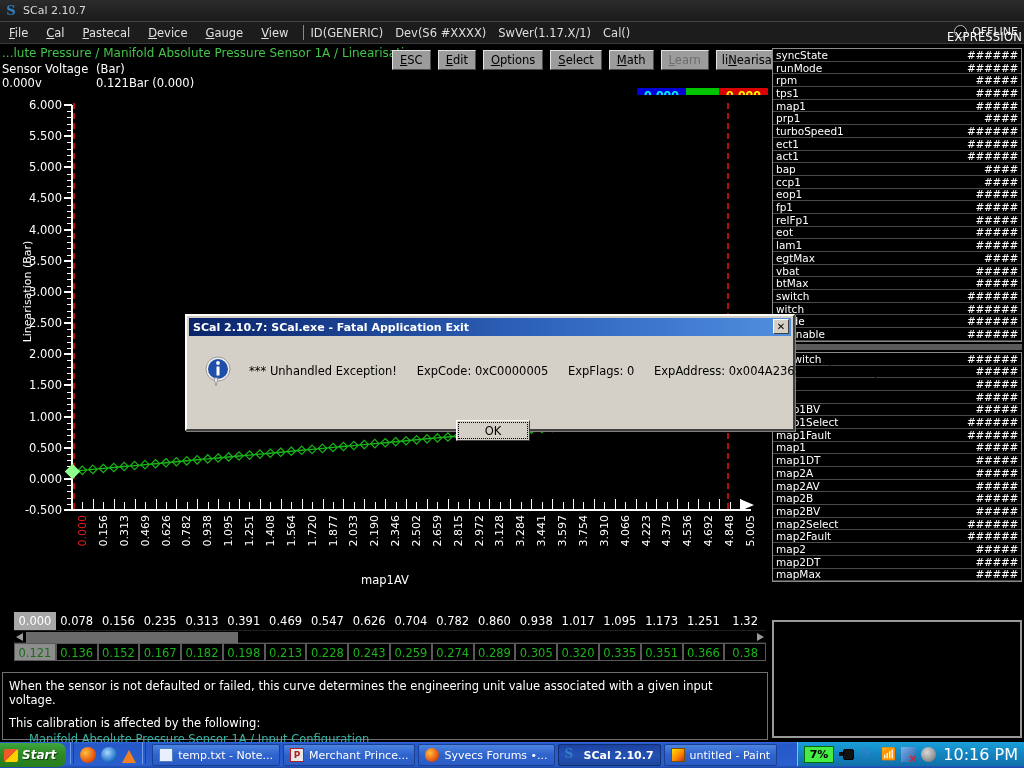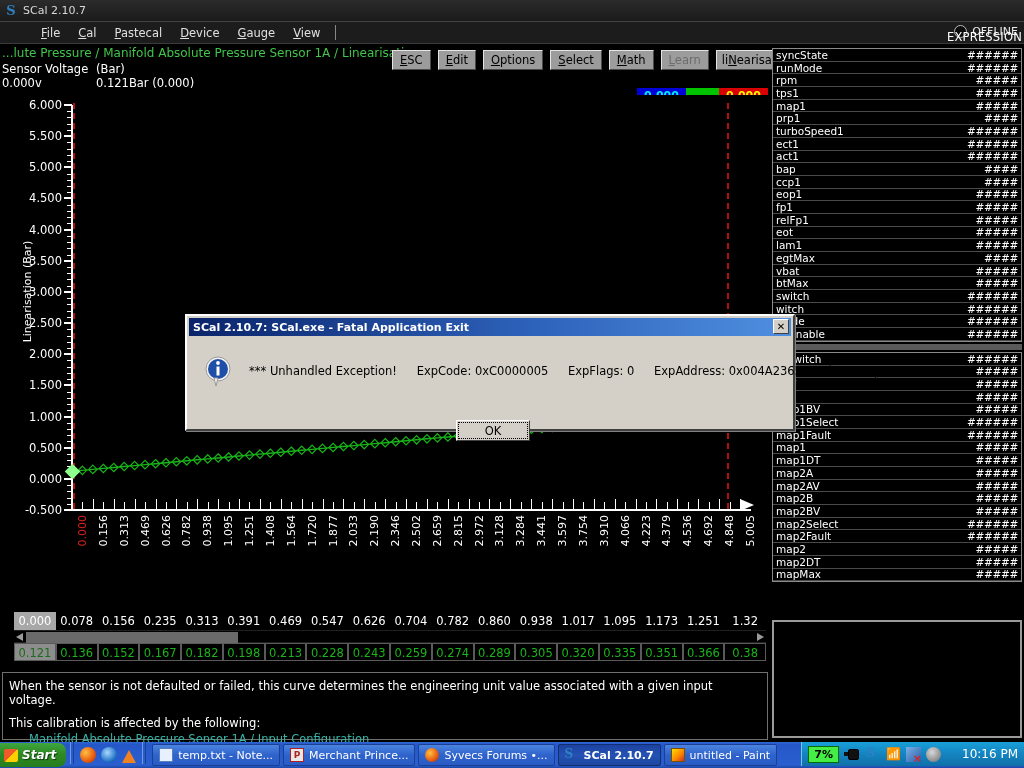--- a/index.html
+++ b/index.html
@@ -26,21 +26,21 @@
     display: flex; align-items: center; justify-content: center;
     color: #2f7fc4; font-weight: bold; font-size: 13px;
     font-family: "DejaVu Serif", serif;
   }
   #titlebar .tb-text { color: #d8d8d8; font-size: 11px; }
 
   
   #menubar {
     position: absolute; left: 0; top: 22px; width: 1024px; height: 22px;
     background: #1c1c1c; border-bottom: 1px solid #3a3a3a;
-    display: flex; align-items: center; padding-left: 32px;
+    display: flex; align-items: center;
   }
   .menu-item {
     color: #e0e0e0; padding: 2px 9px; font-size: 11.5px; cursor: default;
     white-space: nowrap;
   }
   .menu-item u { text-decoration: underline; }
   .menu-sep {
     width: 1px; height: 15px; background: #666; margin: 0 6px;
     border-left: 1px solid #888;
   }
@@ -335,40 +335,46 @@
   .tray-icon { width: 15px; height: 15px; }
   #plug { width: 17px; height: 13px; position: relative; }
   #plug .body { position: absolute; left: 4px; top: 1px; width: 11px; height: 11px;
                 background: #111; border: 1px solid #000; border-radius: 2px; }
   #plug .prong { position: absolute; left: 0; top: 4px; width: 5px; height: 4px; background: #111; }
   .ti-net { background: linear-gradient(to bottom right, #7ab0e8, #2a5fa8); position: relative; }
   .ti-net::after { content: "\00d7"; position: absolute; right: -1px; bottom: -3px;
                    color: #e02020; font-weight: bold; font-size: 11px; }
   .ti-wifi { color: #cfe8ff; font-size: 12px; line-height: 14px; }
   .ti-clock { border-radius: 50%; background: radial-gradient(circle at 40% 35%, #d8d8d8, #6a6a6a); }
-  #clock { color: #fff; font-size: 12px; margin-left: 16px; }
+  #clock { color: #fff; font-size: 16px; margin-left: 2px; }
 </style>
 </head>
 <body>
 
 <div id="app">
 
   <div id="titlebar">
     <div class="tb-icon">S</div>
     <div class="tb-text">SCal 2.10.7</div>
   </div>
 
   <div id="menubar">
     <div class="menu-item"><u>F</u>ile</div>
     <div class="menu-item"><u>C</u>al</div>
     <div class="menu-item"><u>P</u>astecal</div>
     <div class="menu-item"><u>D</u>evice</div>
     <div class="menu-item"><u>G</u>auge</div>
     <div class="menu-item"><u>V</u>iew</div>
     <div class="menu-sep"></div>
+    <div id="statusline">
+      <span>ID(GENERIC)</span>
+      <span>Dev(S6 #XXXX)</span>
+      <span>SwVer(1.17.X/1)</span>
+      <span>Cal()</span>
+    </div>
     <div id="offline">
       <span class="led"></span>
       <span>OFFLINE</span>
     </div>
   </div>
 
   <div id="headerzone">
     <div id="breadcrumb">...lute Pressure / Manifold Absolute Pressure Sensor 1A / Linearisation</div>
     <div id="sensorlabels">
       <div class="row">
@@ -653,20 +659,21 @@
           <polygon points="677.6711288711289,316.77769230769235 681.8711288711289,320.97769230769234 677.6711288711289,325.1776923076923 673.4711288711288,320.97769230769234" fill="none" stroke="#19b419" stroke-width="1.2"></polygon>
           <polygon points="688.0815184815184,315.78076923076924 692.2815184815184,319.9807692307692 688.0815184815184,324.1807692307692 683.8815184815184,319.9807692307692" fill="none" stroke="#19b419" stroke-width="1.2"></polygon>
           <polygon points="698.4919080919082,314.84615384615387 702.6919080919082,319.04615384615386 698.4919080919082,323.24615384615385 694.2919080919081,319.04615384615386" fill="none" stroke="#19b419" stroke-width="1.2"></polygon>
           <polygon points="709.0357642357642,313.9115384615385 713.2357642357642,318.1115384615385 709.0357642357642,322.3115384615385 704.8357642357641,318.1115384615385" fill="none" stroke="#19b419" stroke-width="1.2"></polygon>
           <polygon points="719.4461538461538,312.9769230769231 723.6461538461539,317.17692307692306 719.4461538461538,321.37692307692305 715.2461538461538,317.17692307692306" fill="none" stroke="#19b419" stroke-width="1.2"></polygon>
           <polygon points="729.8565434565435,311.98 734.0565434565435,316.18 729.8565434565435,320.38 725.6565434565434,316.18" fill="none" stroke="#19b419" stroke-width="1.2"></polygon>
           <polygon points="740,311.04538461538465 744.2,315.24538461538464 740,319.4453846153846 735.8,315.24538461538464" fill="none" stroke="#19b419" stroke-width="1.2"></polygon>
         </g>
     </svg>
     <div id="cursor-diamond" style="left: 66.5px; top: 370.807px; background: rgb(140, 255, 140);"></div>
+    <div id="xlabel">map1AV</div>
   </div>
 
   <div id="tables">
     <div class="trow axisrow" id="axisrow">
         <div class="tcell sel">0.000</div>
         <div class="tcell">0.078</div>
         <div class="tcell">0.156</div>
         <div class="tcell">0.235</div>
         <div class="tcell">0.313</div>
         <div class="tcell">0.391</div>

